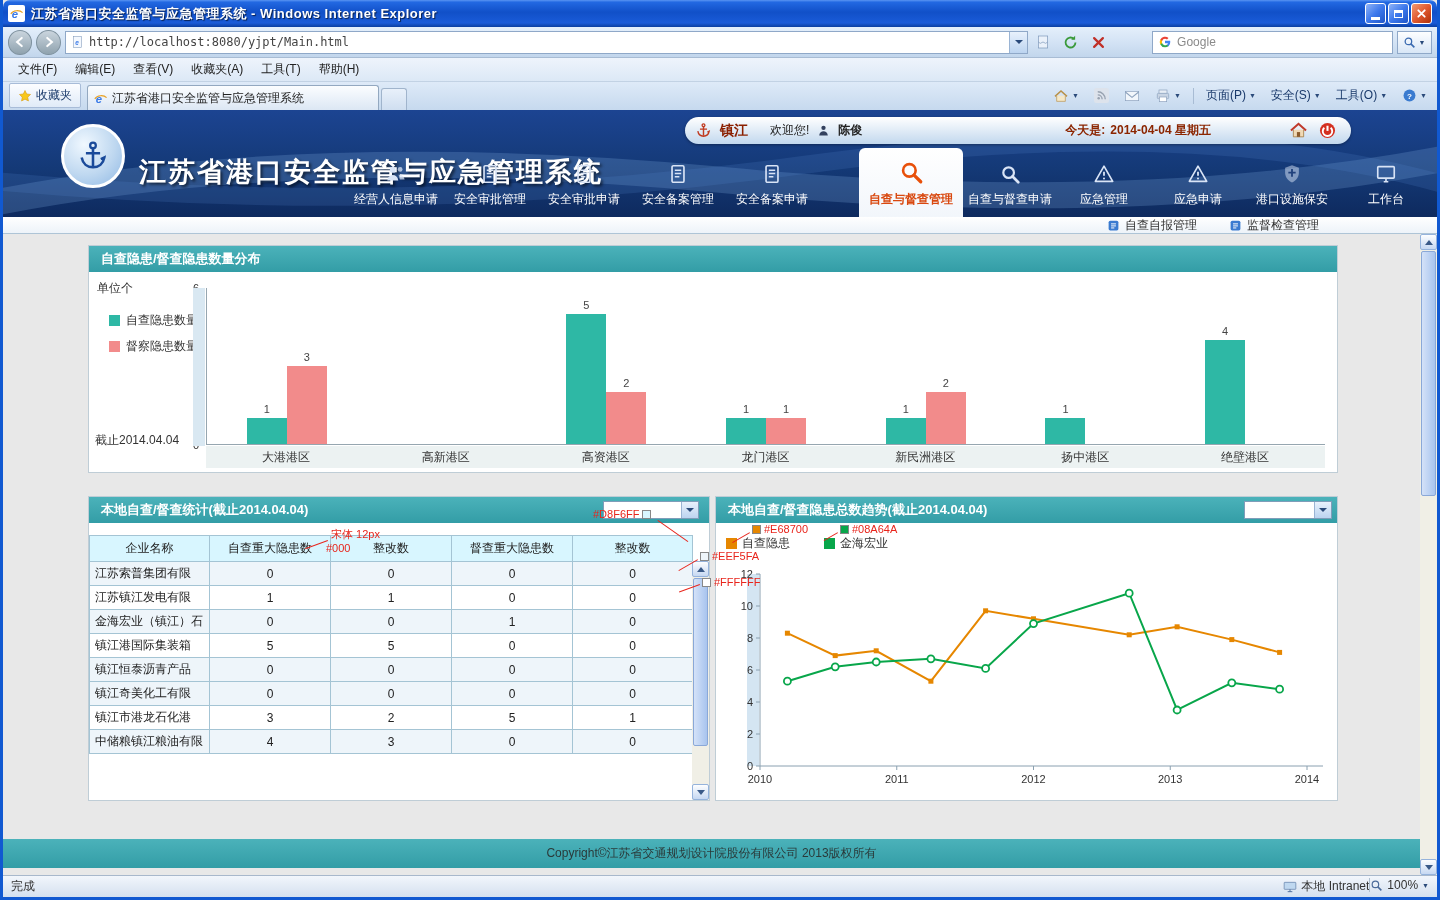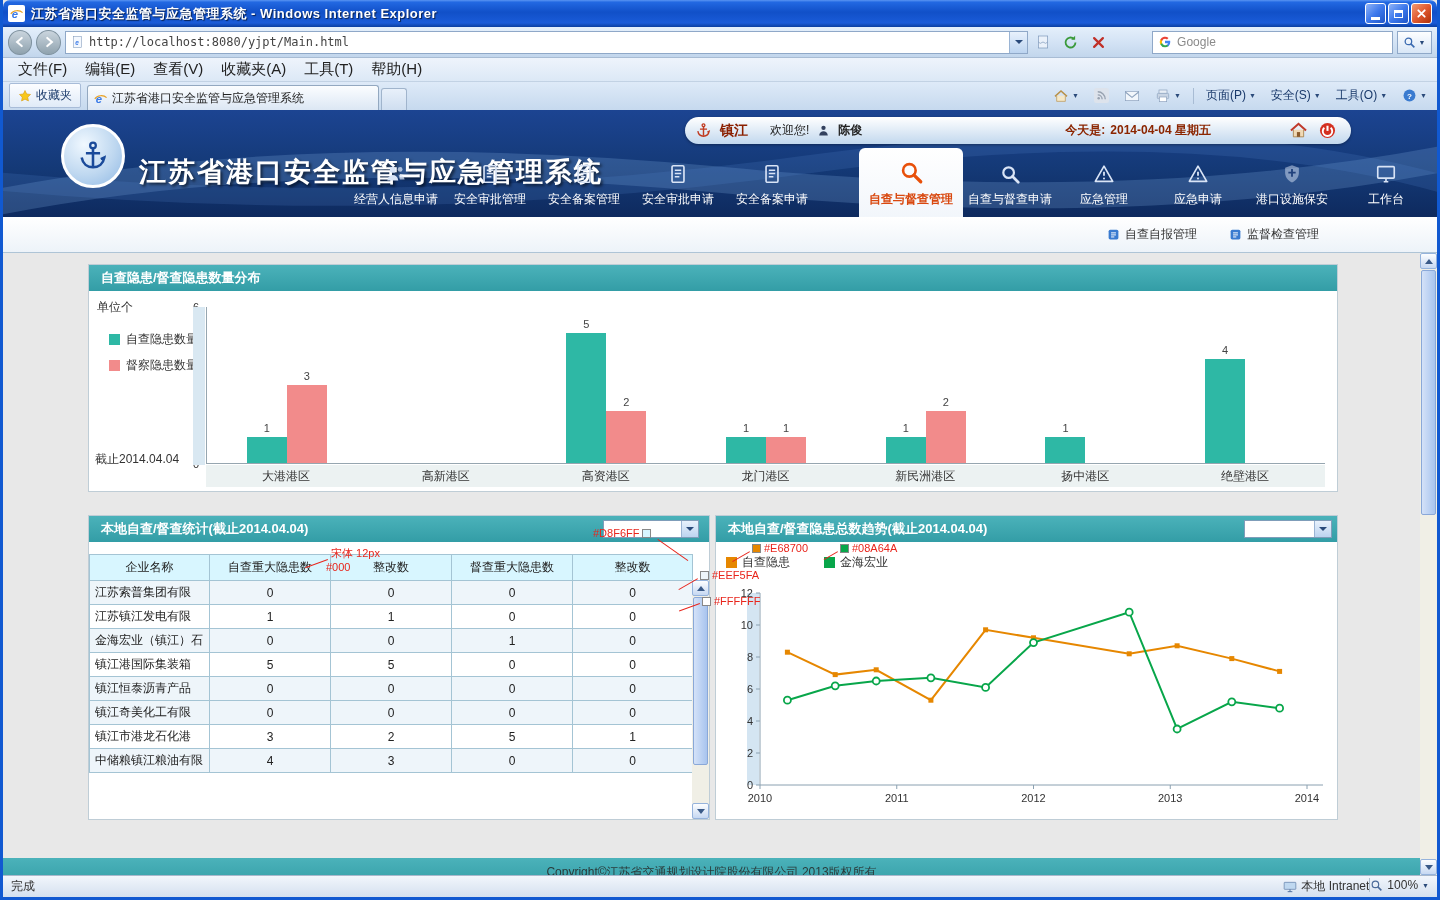--- a/index.html
+++ b/index.html
@@ -26,21 +26,21 @@
 .dd-btn{width:18px;height:21px;background:linear-gradient(180deg,#E8F1FC,#BCD4F0);border-left:1px solid #9AB4D4;position:relative;}
 .dd-btn::after,.sel-arrow::after{content:'';position:absolute;left:5px;top:8px;border:4px solid transparent;border-top-color:#2A4A7A;}
 .sq-btn{width:24px;height:24px;border:1px solid transparent;border-radius:2px;display:flex;align-items:center;justify-content:center;}
 .search-field{width:246px;height:23px;background:#fff;border:1px solid #8FA8C8;display:flex;align-items:center;padding:0 5px;gap:5px;}
 .search-text{font-size:12px;color:#8A8A8A;flex:1;}
 .search-btn{width:36px;height:23px;background:linear-gradient(180deg,#FDFEFF,#D8E6F6);border:1px solid #8FA8C8;display:flex;align-items:center;justify-content:center;gap:2px;}
 .mini-arrow{font-size:7px;color:#2A4A7A;}
 
 
 .menubar{height:24px;background:linear-gradient(180deg,#EEF4FC,#DCE8F6);display:flex;align-items:center;padding-left:6px;border-bottom:1px solid #C2D2E4;}
-.menu-item{font-size:15px;color:#222;padding:3px 9px;}
+.menu-item{font-size:12px;color:#222;padding:3px 9px;}
 
 
 .tabsbar{height:28px;background:linear-gradient(180deg,#DEEAF8,#C6D9EE);display:flex;align-items:flex-end;padding:2px 4px 0 4px;}
 .fav-btn{display:flex;align-items:center;gap:4px;font-size:12px;color:#1A3A6B;background:linear-gradient(180deg,#FCFDFF,#E0EBF8);border:1px solid #A8BCD8;border-radius:2px;padding:3px 8px;margin:0 6px 2px 2px;}
 .tab{width:292px;height:25px;background:linear-gradient(180deg,#FBFDFF,#DCE7F4);border:1px solid #93A8C0;border-bottom:none;border-radius:3px 3px 0 0;display:flex;align-items:center;gap:5px;padding:0 6px;font-size:12px;color:#222;}
 .tab-stub{width:26px;height:22px;background:linear-gradient(180deg,#E8F0FA,#CFDEF0);border:1px solid #A0B4CC;border-bottom:none;border-radius:3px 3px 0 0;margin-left:2px;}
 .tabs-right{margin-left:auto;display:flex;align-items:center;gap:3px;padding-bottom:3px;}
 .tb-btn{display:flex;align-items:center;gap:3px;font-size:12px;color:#1A3A6B;padding:2px 5px;border:1px solid transparent;border-radius:2px;}
 .tb-sep{width:1px;height:16px;background:#A8BCD4;margin:0 3px;}
 
@@ -57,21 +57,21 @@
 .ws-icons{margin-left:70px;margin-right:4px;display:flex;gap:10px;align-items:center;}
 .main-nav{position:absolute;right:4px;bottom:0;display:flex;align-items:flex-end;}
 .nav-item{width:94px;text-align:center;color:#fff;padding:7px 0 9px;cursor:default;}
 .nav-item .nav-ico{display:inline-block;width:22px;height:22px;color:#D9E4F6;}
 .nav-item.dim .nav-ico{opacity:.55;}
 .nav-label{display:block;font-size:12px;margin-top:2px;white-space:nowrap;}
 .nav-item.active{width:104px;background:linear-gradient(180deg,#FFFFFF,#F2F6FB);border-radius:6px 6px 0 0;color:#D9480F;font-weight:bold;padding-top:11px;margin-left:40px;}
 .nav-item.active .nav-ico{color:#E8500A;width:26px;height:26px;}
 
 
-.subnav{height:36px;background:linear-gradient(180deg,#FFFFFF,#EDF3F9);border-bottom:1px solid #AEC4D6;display:flex;justify-content:flex-end;align-items:center;gap:32px;padding-right:118px;flex:none;}
+.subnav{height:17px;background:linear-gradient(180deg,#FFFFFF,#EDF3F9);border-bottom:1px solid #AEC4D6;display:flex;justify-content:flex-end;align-items:center;gap:32px;padding-right:118px;flex:none;}
 .subnav-item{display:flex;align-items:center;gap:5px;font-size:12px;color:#333;}
 
 
 .scrollwrap{flex:1;display:flex;overflow:hidden;}
 .scrollcontent{flex:1;overflow:hidden;}
 
 .panel{background:#fff;border:1px solid #BFCDD6;}
 .panel-hd{height:26px;background:linear-gradient(180deg,#4BB2BA,#339DA6);color:#fff;font-size:13px;font-weight:bold;line-height:26px;padding-left:12px;position:relative;}
 .hdr-select{position:absolute;right:8px;top:4px;width:96px;height:18px;background:#fff;border:1px solid #7F9DB9;display:flex;}
 .sel-val{flex:1;}
@@ -363,25 +363,25 @@
                 <circle cx="16.5" cy="7" r="2.6" fill="currentColor" opacity=".75"></circle>
                 <path d="M14.8 12.8c2.8-.5 6 1 6.6 5.2h-5.2" fill="currentColor" opacity=".75"></path>
               </svg></span><span class="nav-label">经营人信息申请</span></div>
           <div class="nav-item"><span class="nav-ico"><svg viewBox="0 0 24 24" width="100%" height="100%">
                 <rect x="5.5" y="3" width="13" height="18" rx="1.5" fill="none" stroke="currentColor" stroke-width="1.8"></rect>
                 <path d="M8.5 8h7M8.5 11.5h7M8.5 15h5" stroke="currentColor" stroke-width="1.6" fill="none"></path>
               </svg></span><span class="nav-label">安全审批管理</span></div>
           <div class="nav-item"><span class="nav-ico"><svg viewBox="0 0 24 24" width="100%" height="100%">
                 <rect x="5.5" y="3" width="13" height="18" rx="1.5" fill="none" stroke="currentColor" stroke-width="1.8"></rect>
                 <path d="M8.5 8h7M8.5 11.5h7M8.5 15h5" stroke="currentColor" stroke-width="1.6" fill="none"></path>
-              </svg></span><span class="nav-label">安全备案管理</span></div>
+              </svg></span><span class="nav-label">安全审批申请</span></div>
           <div class="nav-item"><span class="nav-ico"><svg viewBox="0 0 24 24" width="100%" height="100%">
                 <rect x="5.5" y="3" width="13" height="18" rx="1.5" fill="none" stroke="currentColor" stroke-width="1.8"></rect>
                 <path d="M8.5 8h7M8.5 11.5h7M8.5 15h5" stroke="currentColor" stroke-width="1.6" fill="none"></path>
-              </svg></span><span class="nav-label">安全审批申请</span></div>
+              </svg></span><span class="nav-label">安全备案管理</span></div>
           <div class="nav-item"><span class="nav-ico"><svg viewBox="0 0 24 24" width="100%" height="100%">
                 <rect x="5.5" y="3" width="13" height="18" rx="1.5" fill="none" stroke="currentColor" stroke-width="1.8"></rect>
                 <path d="M8.5 8h7M8.5 11.5h7M8.5 15h5" stroke="currentColor" stroke-width="1.6" fill="none"></path>
               </svg></span><span class="nav-label">安全备案申请</span></div>
           <div class="nav-item active"><span class="nav-ico"><svg viewBox="0 0 24 24" width="100%" height="100%">
                 <circle cx="10.5" cy="10.5" r="5.8" fill="none" stroke="currentColor" stroke-width="2.4"></circle>
                 <path d="M14.8 14.8L21 21" stroke="currentColor" stroke-width="3" stroke-linecap="round"></path>
               </svg></span><span class="nav-label">自查与督查管理</span></div>
           <div class="nav-item"><span class="nav-ico"><svg viewBox="0 0 24 24" width="100%" height="100%">
                 <circle cx="10.5" cy="10.5" r="5.8" fill="none" stroke="currentColor" stroke-width="2.4"></circle>

